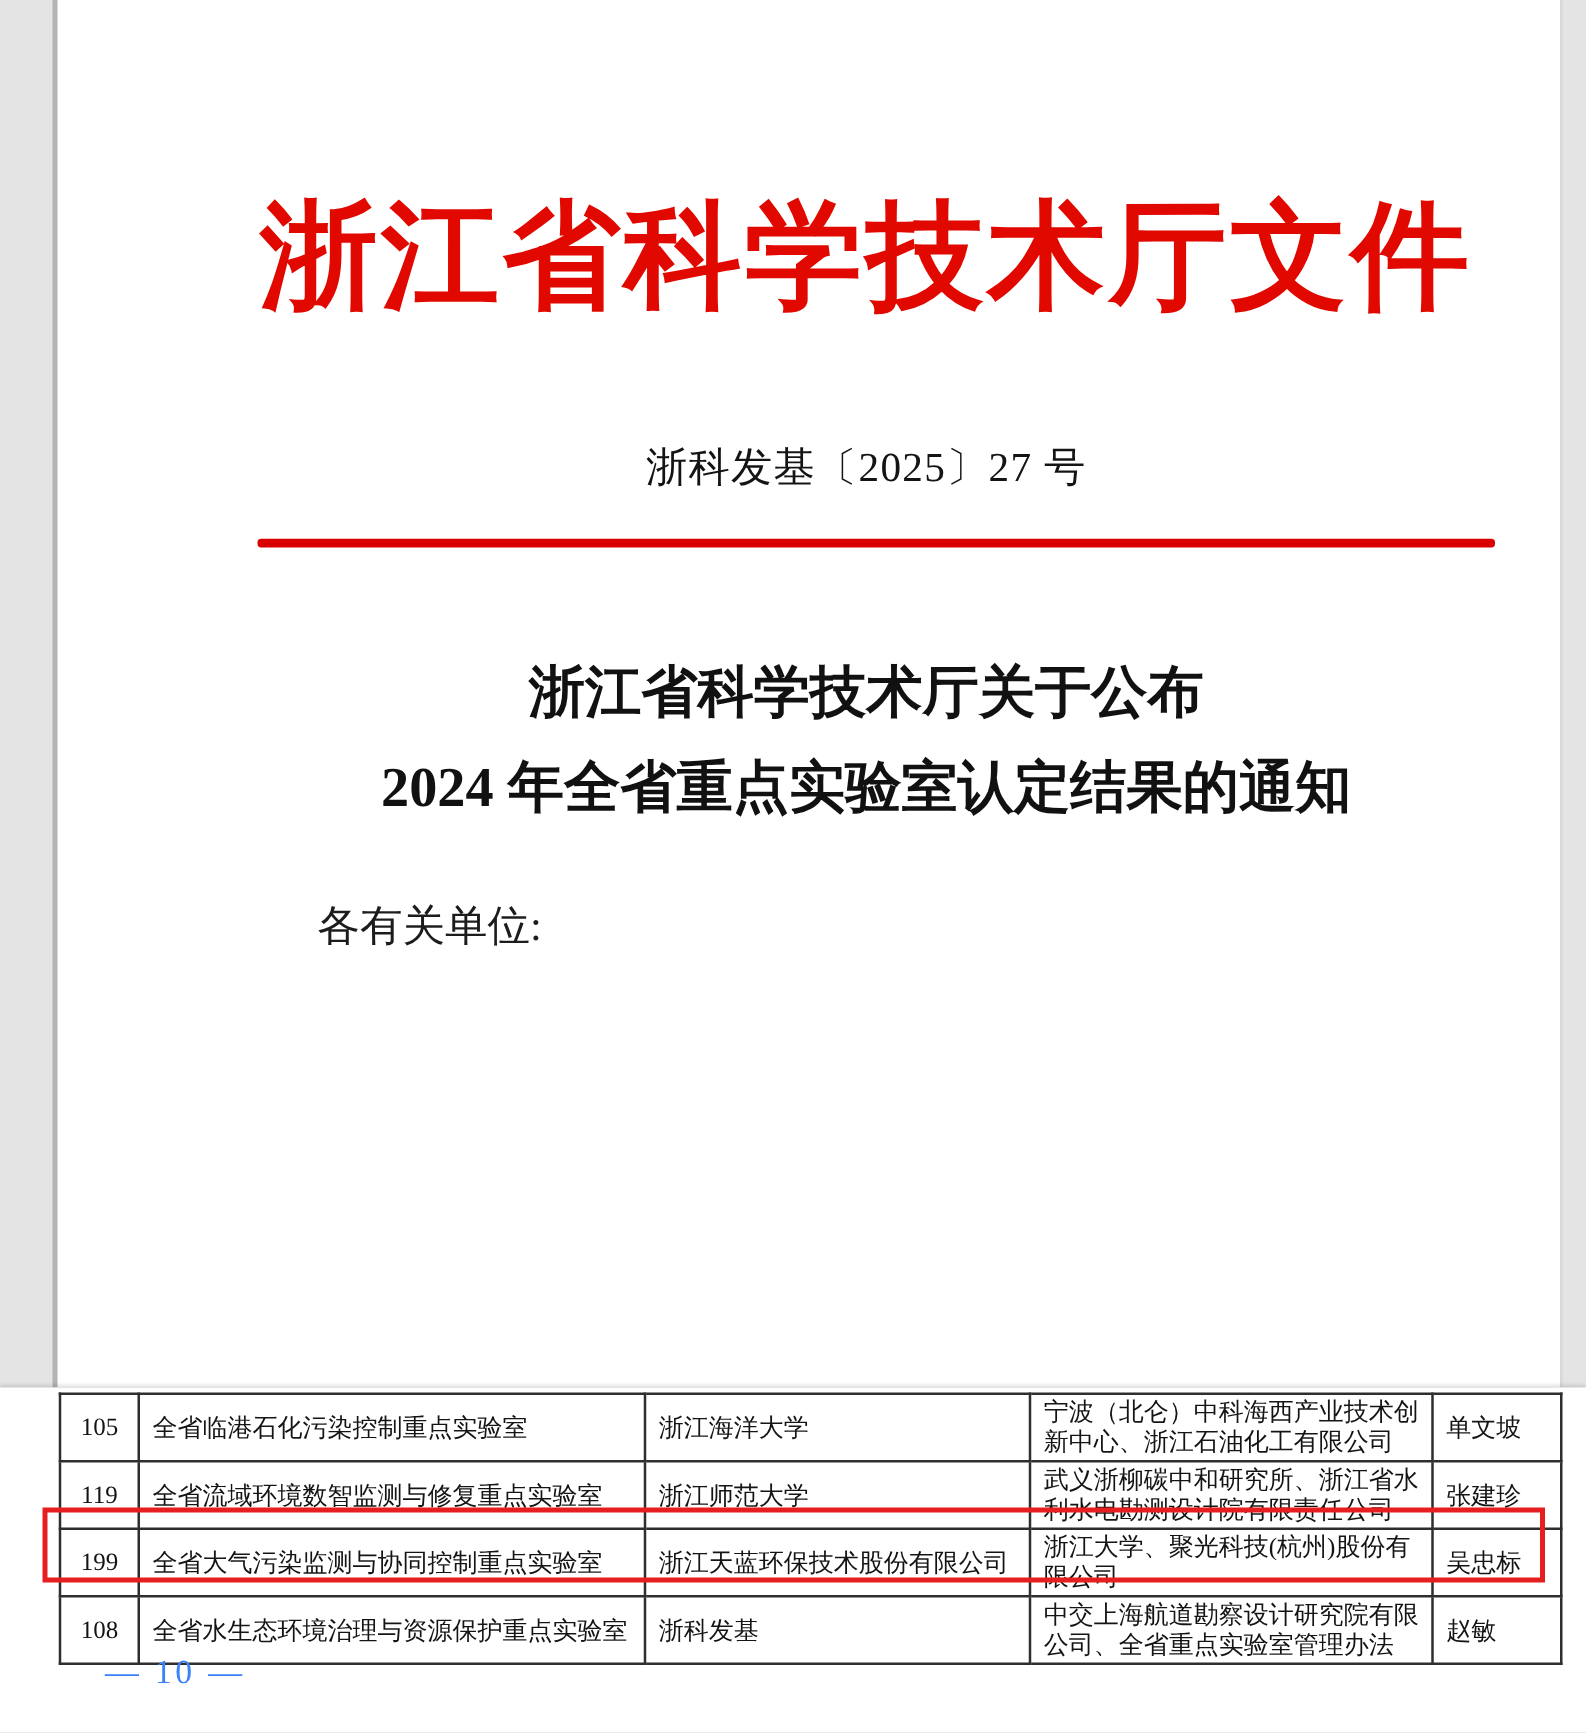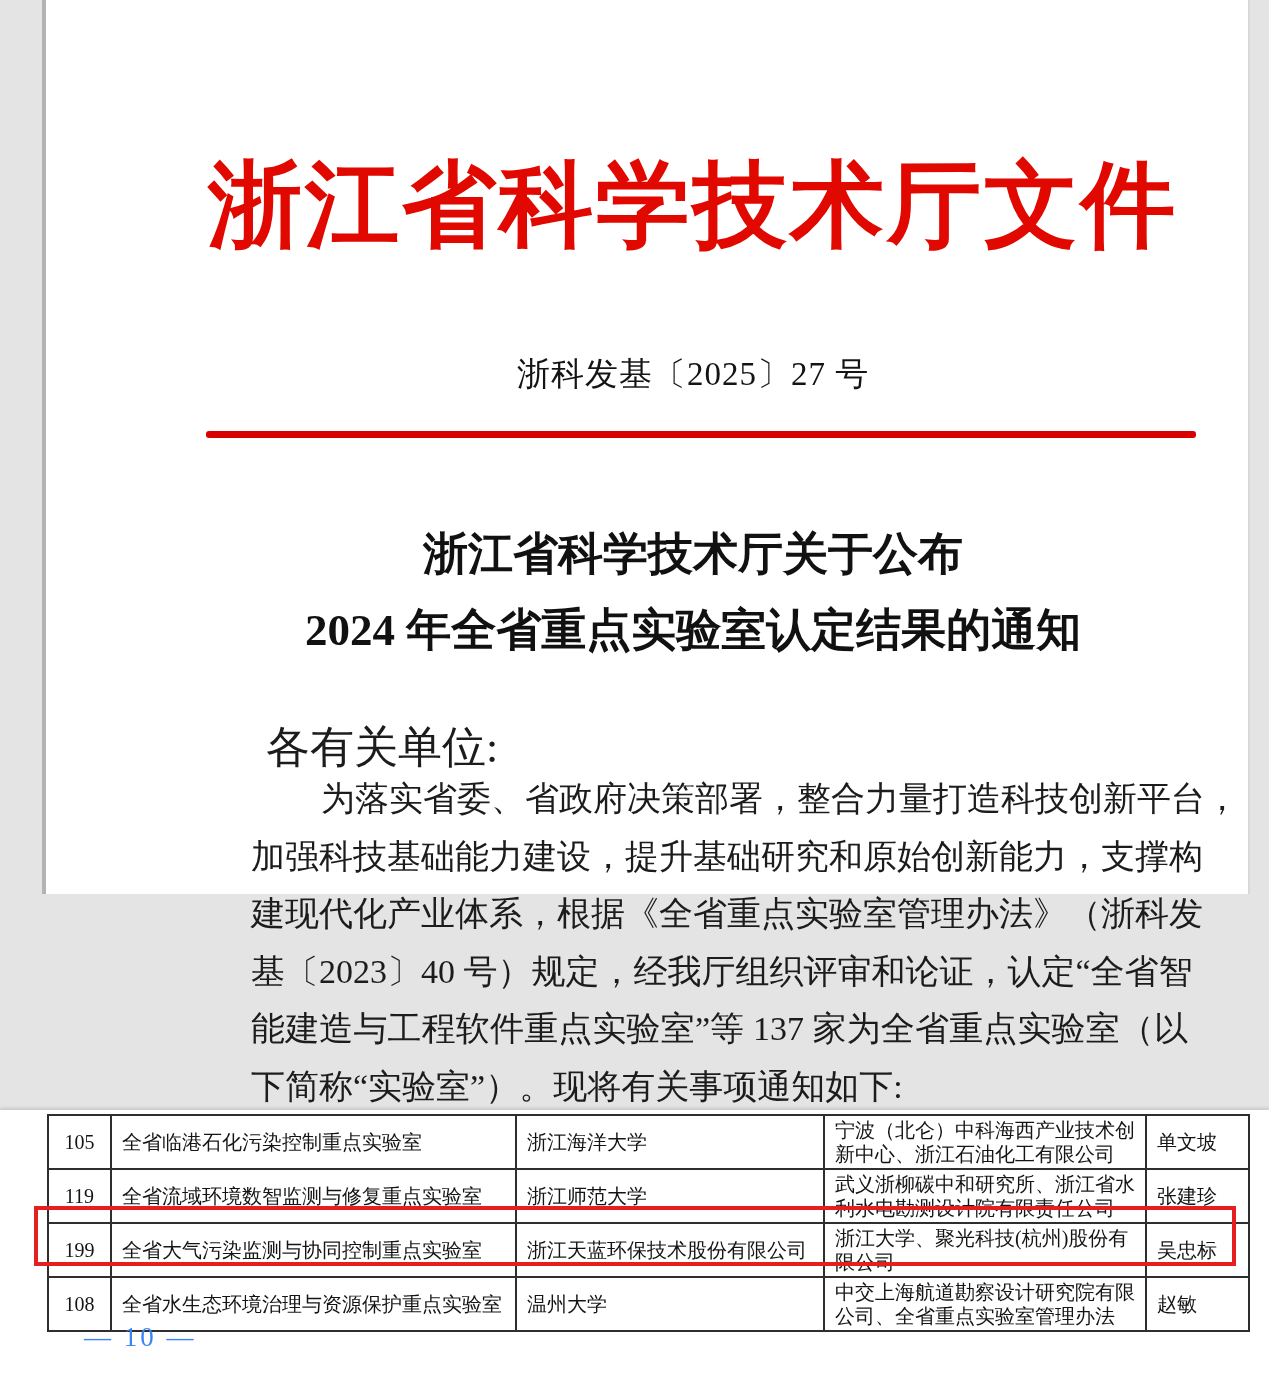--- a/index.html
+++ b/index.html
@@ -9,21 +9,21 @@
     width:1269px; height:1386px;
     margin:0 auto;
     background:#e4e4e4;
     overflow:hidden;
     font-family:"Liberation Serif","DejaVu Serif",serif;
     color:#1c1c1c;
   }
   
   .page {
     position:absolute; left:46px; top:0;
-    width:1202px; height:894px;
+    width:1202px; height:1110px;
     background:#ffffff;
     box-shadow:-4px 0 0 #b3b3b3, 2px 0 0 #d8d8d8;
     text-decoration:underline;
   }
   .agency-header {
     position:absolute; left:46px; top:142px;
     width:1202px; text-align:center;
     font-size:94px; font-weight:bold;
     letter-spacing:3px;
     color:#e10800;
@@ -42,22 +42,22 @@
     border-radius:3px;
   }
   .notice-title {
     position:absolute; left:46px; top:516px;
     width:1202px; text-align:center;
     font-size:45px; font-weight:bold;
     line-height:76px;
     color:#111;
   }
   .salutation {
-    position:absolute; left:220px; top:718px;
-    font-size:44px;
+    position:absolute; left:208px; top:718px;
+    font-size:34px;
   }
   .body-text {
     position:absolute; left:205px; top:770px;
     width:937px;
     font-size:34px; line-height:57.5px;
   }
   .body-line { text-align:justify; text-align-last:justify; white-space:nowrap; }
   .body-line.first { text-indent:70px; }
   .body-line.last { text-align-last:left; }
   
@@ -113,28 +113,20 @@
 
     <div class="red-divider"></div>
 
     <div class="notice-title">
       <div>浙江省科学技术厅关于公布</div>
       <div>2024 年全省重点实验室认定结果的通知</div>
     </div>
 
     <div class="salutation">各有关单位:</div>
 
-    <div class="body-text">
-      <div class="body-line first">为落实省委、省政府决策部署，整合力量打造科技创新平台，</div>
-      <div class="body-line">加强科技基础能力建设，提升基础研究和原始创新能力，支撑构</div>
-      <div class="body-line">建现代化产业体系，根据《全省重点实验室管理办法》（浙科发</div>
-      <div class="body-line">基〔2023〕40 号）规定，经我厅组织评审和论证，认定“全省智</div>
-      <div class="body-line">能建造与工程软件重点实验室”等 137 家为全省重点实验室（以</div>
-      <div class="body-line last">下简称“实验室”）。现将有关事项通知如下:</div>
-    </div>
 
   </div>
 
   <div class="bottom-section">
 
     <table class="result-table">
       <tbody id="table-body">
   <tr>
     <td class="col-no">105</td>
     <td class="col-lab">全省临港石化污染控制重点实验室</td>
@@ -155,21 +147,21 @@
     <td class="col-no">199</td>
     <td class="col-lab">全省大气污染监测与协同控制重点实验室</td>
     <td class="col-inst">浙江天蓝环保技术股份有限公司</td>
     <td class="col-partners">浙江大学、聚光科技(杭州)股份有限公司</td>
     <td class="col-director">吴忠标</td>
   </tr>
 
   <tr>
     <td class="col-no">108</td>
     <td class="col-lab">全省水生态环境治理与资源保护重点实验室</td>
-    <td class="col-inst">温州大学</td>
+    <td class="col-inst">浙科发基</td>
     <td class="col-partners">中交上海航道勘察设计研究院有限公司、全省重点实验室管理办法</td>
     <td class="col-director">赵敏</td>
   </tr>
 </tbody>
     </table>
 
     <div class="highlight-box"></div>
 
     <div class="page-number">— 10 —</div>
 

